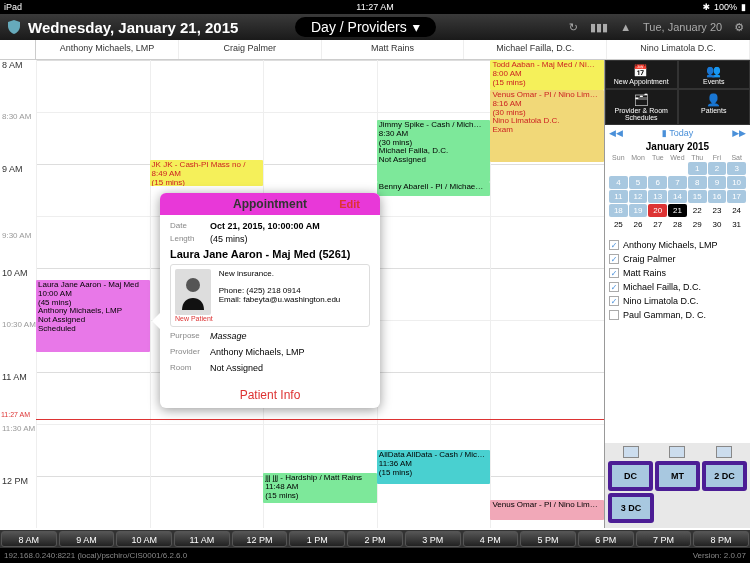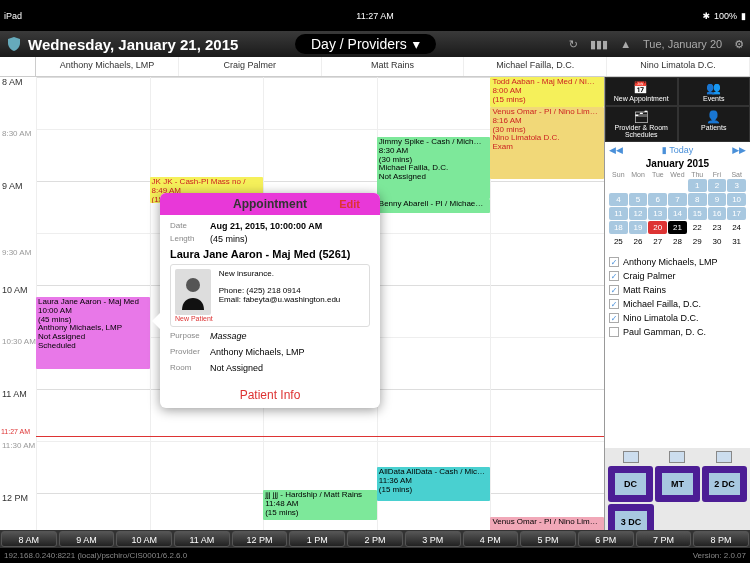--- a/index.html
+++ b/index.html
@@ -1,17 +1,17 @@
 <!DOCTYPE html>
 <html><head>
 <meta charset="utf-8">
 <style>
 * { margin: 0; padding: 0; box-sizing: border-box; font-family: -apple-system, Helvetica, Arial, sans-serif; }
 body { width: 750px; height: 563px; background: #fff; overflow: hidden; position: relative; }
-.statusbar { height: 31px; background: #000; color: #fff; display: flex; align-items: center; font-size: 9px; padding: 0 4px; justify-content: space-between; }
+.statusbar { height: 14px; background: #000; color: #fff; display: flex; align-items: center; font-size: 9px; padding: 0 4px; justify-content: space-between; }
 .statusbar .center { position: absolute; left: 50%; transform: translateX(-50%); }
 .statusbar .right { display: flex; gap: 4px; align-items: center; }
 .header { height: 26px; background: linear-gradient(#3a3a3a,#1a1a1a); display: flex; align-items: center; color: #fff; padding: 0 6px; position: relative; font-size: 13px; }
 .header .shield { width: 16px; height: 16px; margin-right: 6px; }
 .header .date { font-weight: bold; font-size: 15px; }
 .header .daypill { position: absolute; left: 295px; background: #000; border-radius: 12px; padding: 2px 16px; font-size: 14px; display: flex; align-items: center; gap: 6px; }
 .header .icons { margin-left: auto; display: flex; gap: 12px; align-items: center; font-size: 11px; color: #aaa; }
 .providers-row { height: 20px; display: flex; border-bottom: 1px solid #ccc; background: #fff; font-size: 9px; }
 .providers-row .timegutter { width: 36px; border-right: 1px solid #ccc; }
 .providers-row .pcell { flex: 1; text-align: center; padding-top: 3px; border-right: 1px solid #eee; color: #333; }
@@ -39,21 +39,21 @@
 .minical-day.prev { background: #a8c8e0; color: #fff; }
 .minical-day.today { background: #d33; color: #fff; }
 .minical-day.sel { background: #000; color: #fff; }
 .provider-list { background: #fff; flex: 1; padding: 4px; font-size: 9px; overflow: hidden; }
 .provider-list .pitem { display: flex; align-items: center; gap: 4px; padding: 2px 0; }
 .provider-list .chk { width: 10px; height: 10px; border: 1px solid #aaa; display: flex; align-items: center; justify-content: center; font-size: 8px; color: #4a90d9; }
 .room-btns { background: #e8e8e8; padding: 3px; }
 .room-btns .iconrow { display: flex; justify-content: space-around; margin-bottom: 3px; }
 .room-btns .iconrow span { width: 16px; height: 12px; border: 1px solid #888; background: #cde; font-size:6px; text-align:center;}
 .room-btns .btnrow { display: flex; gap: 2px; margin-bottom: 2px; }
-.room-btns .rbtn { flex: 1; background: #a8c8e0; border: 7px solid #4c1d95; border-radius: 3px; font-size: 9px; font-weight: bold; text-align: center; padding: 6px 0; }
+.room-btns .rbtn { flex: 1; background: #a8c8e0; border: 4px solid #4c1d95; border-radius: 3px; font-size: 9px; font-weight: bold; text-align: center; padding: 6px 0; }
 .footer-times { position: absolute; bottom: 15px; left: 0; right: 0; height: 18px; background: #333; display: flex; }
 .footer-times .fbtn { flex: 1; color: #fff; font-size: 9px; text-align: center; padding: 3px 0; border: 1px solid #555; margin: 1px; border-radius: 3px; background: linear-gradient(#555,#222);}
 .footer-status { position: absolute; bottom: 0; left: 0; right: 0; height: 15px; background: #000; color: #888; font-size: 8px; display: flex; justify-content: space-between; align-items: center; padding: 0 4px; }
 .popup { position: absolute; left: 160px; top: 193px; width: 220px; background: #fff; border-radius: 6px; box-shadow: 0 2px 12px rgba(0,0,0,.4); font-size: 10px; z-index: 50; }
 .popup-arrow { position: absolute; left: -8px; top: 120px; width: 0; height: 0; border-top: 8px solid transparent; border-bottom: 8px solid transparent; border-right: 8px solid #fff; }
 .popup-hd { background: #e838d8; color: #333; display: flex; justify-content: center; align-items: center; padding: 4px; border-radius: 6px 6px 0 0; position: relative; font-weight: bold; font-size: 12px; }
 .popup-hd .edit { position: absolute; right: 20px; color: #d33; font-size: 11px; }
 .popup-body { padding: 6px 10px; }
 .popup-row { display: flex; margin-bottom: 3px; font-size: 9px; justify-content: flex-end; }
 .popup-row .lbl { width: 40px; color: #888; font-size: 8px; }
@@ -272,21 +272,21 @@
 
 <div class="popup">
   <div class="popup-arrow"></div>
   <div class="popup-hd">
     <span>Appointment</span>
     <span class="edit">Edit</span>
   </div>
   <div class="popup-body">
     <div class="popup-row">
         <span class="lbl">Date</span>
-        <span class="val" style="font-weight:bold">Aug 21, 2015, 10:00:00 AM</span>
+        <span class="val" style="font-weight:bold">Oct 21, 2015, 10:00:00 AM</span>
       </div>
     <div class="popup-row">
         <span class="lbl">Length</span>
         <span class="val">(45 mins)</span>
       </div>
     <div class="pname">Laura Jane Aaron - Maj Med (5261)</div>
     <div class="notebox">
       <div>
         <div class="photo">
             <svg width="28" height="36" viewBox="0 0 28 36">

